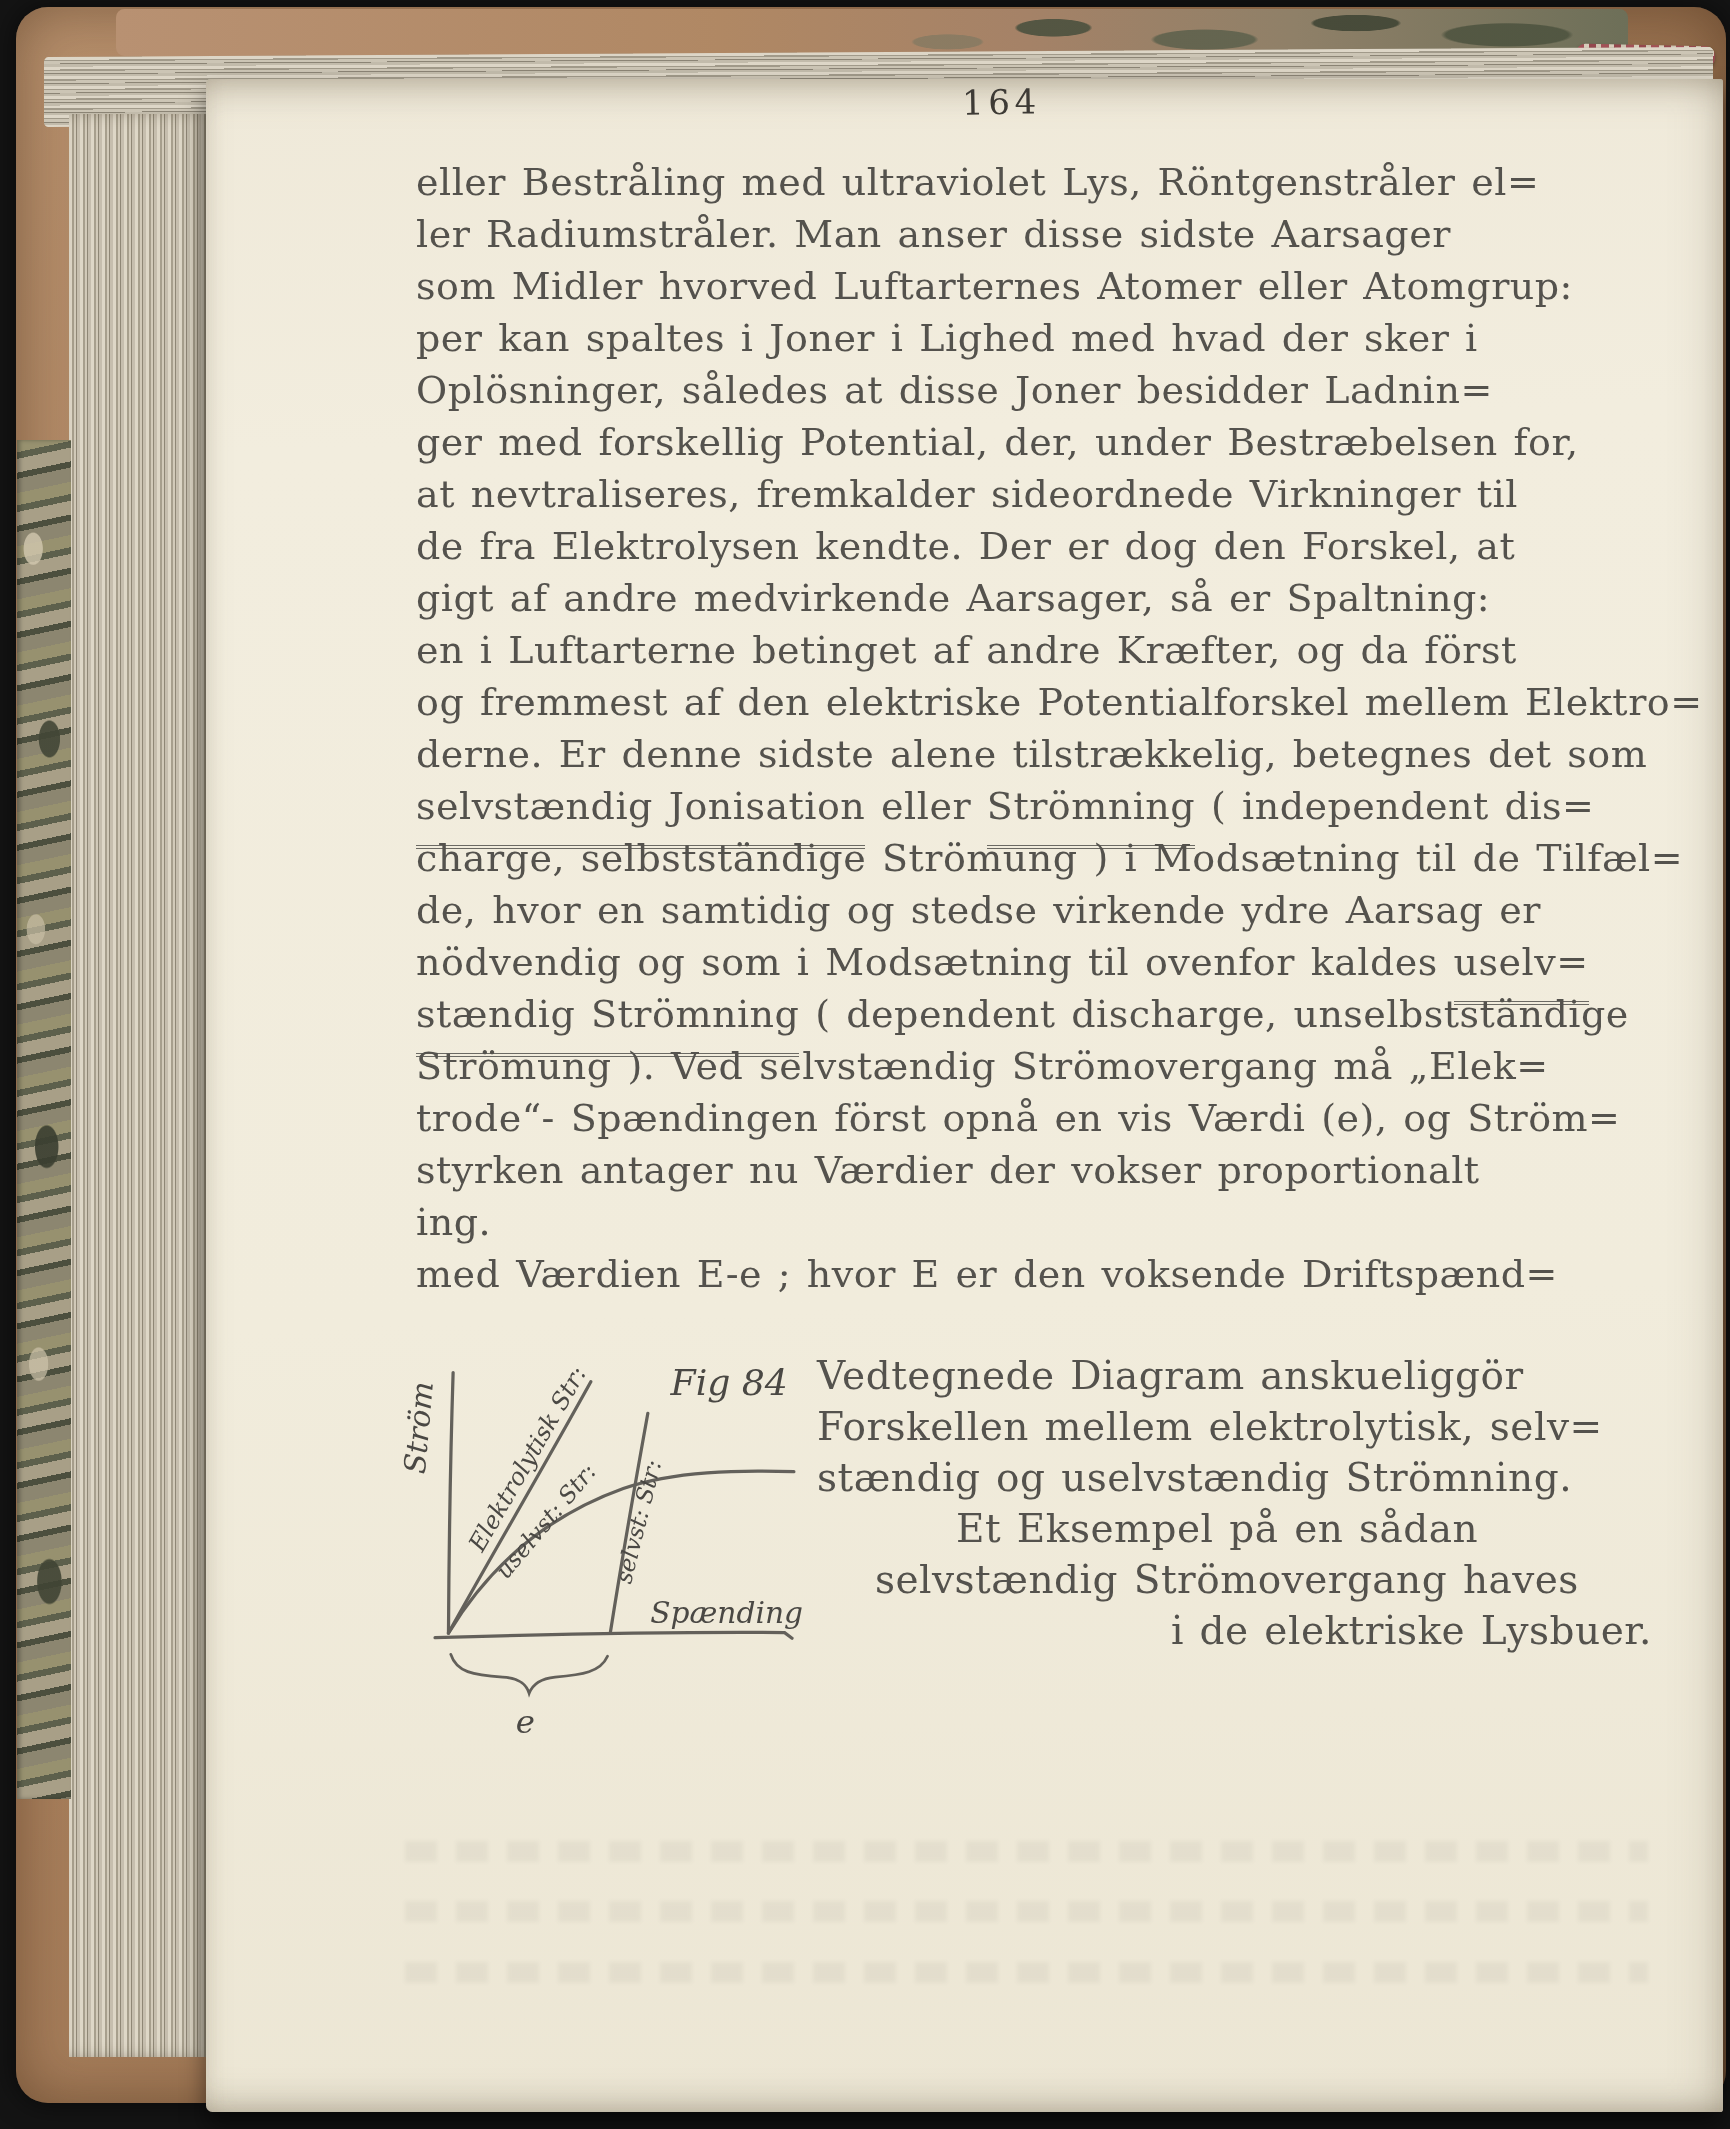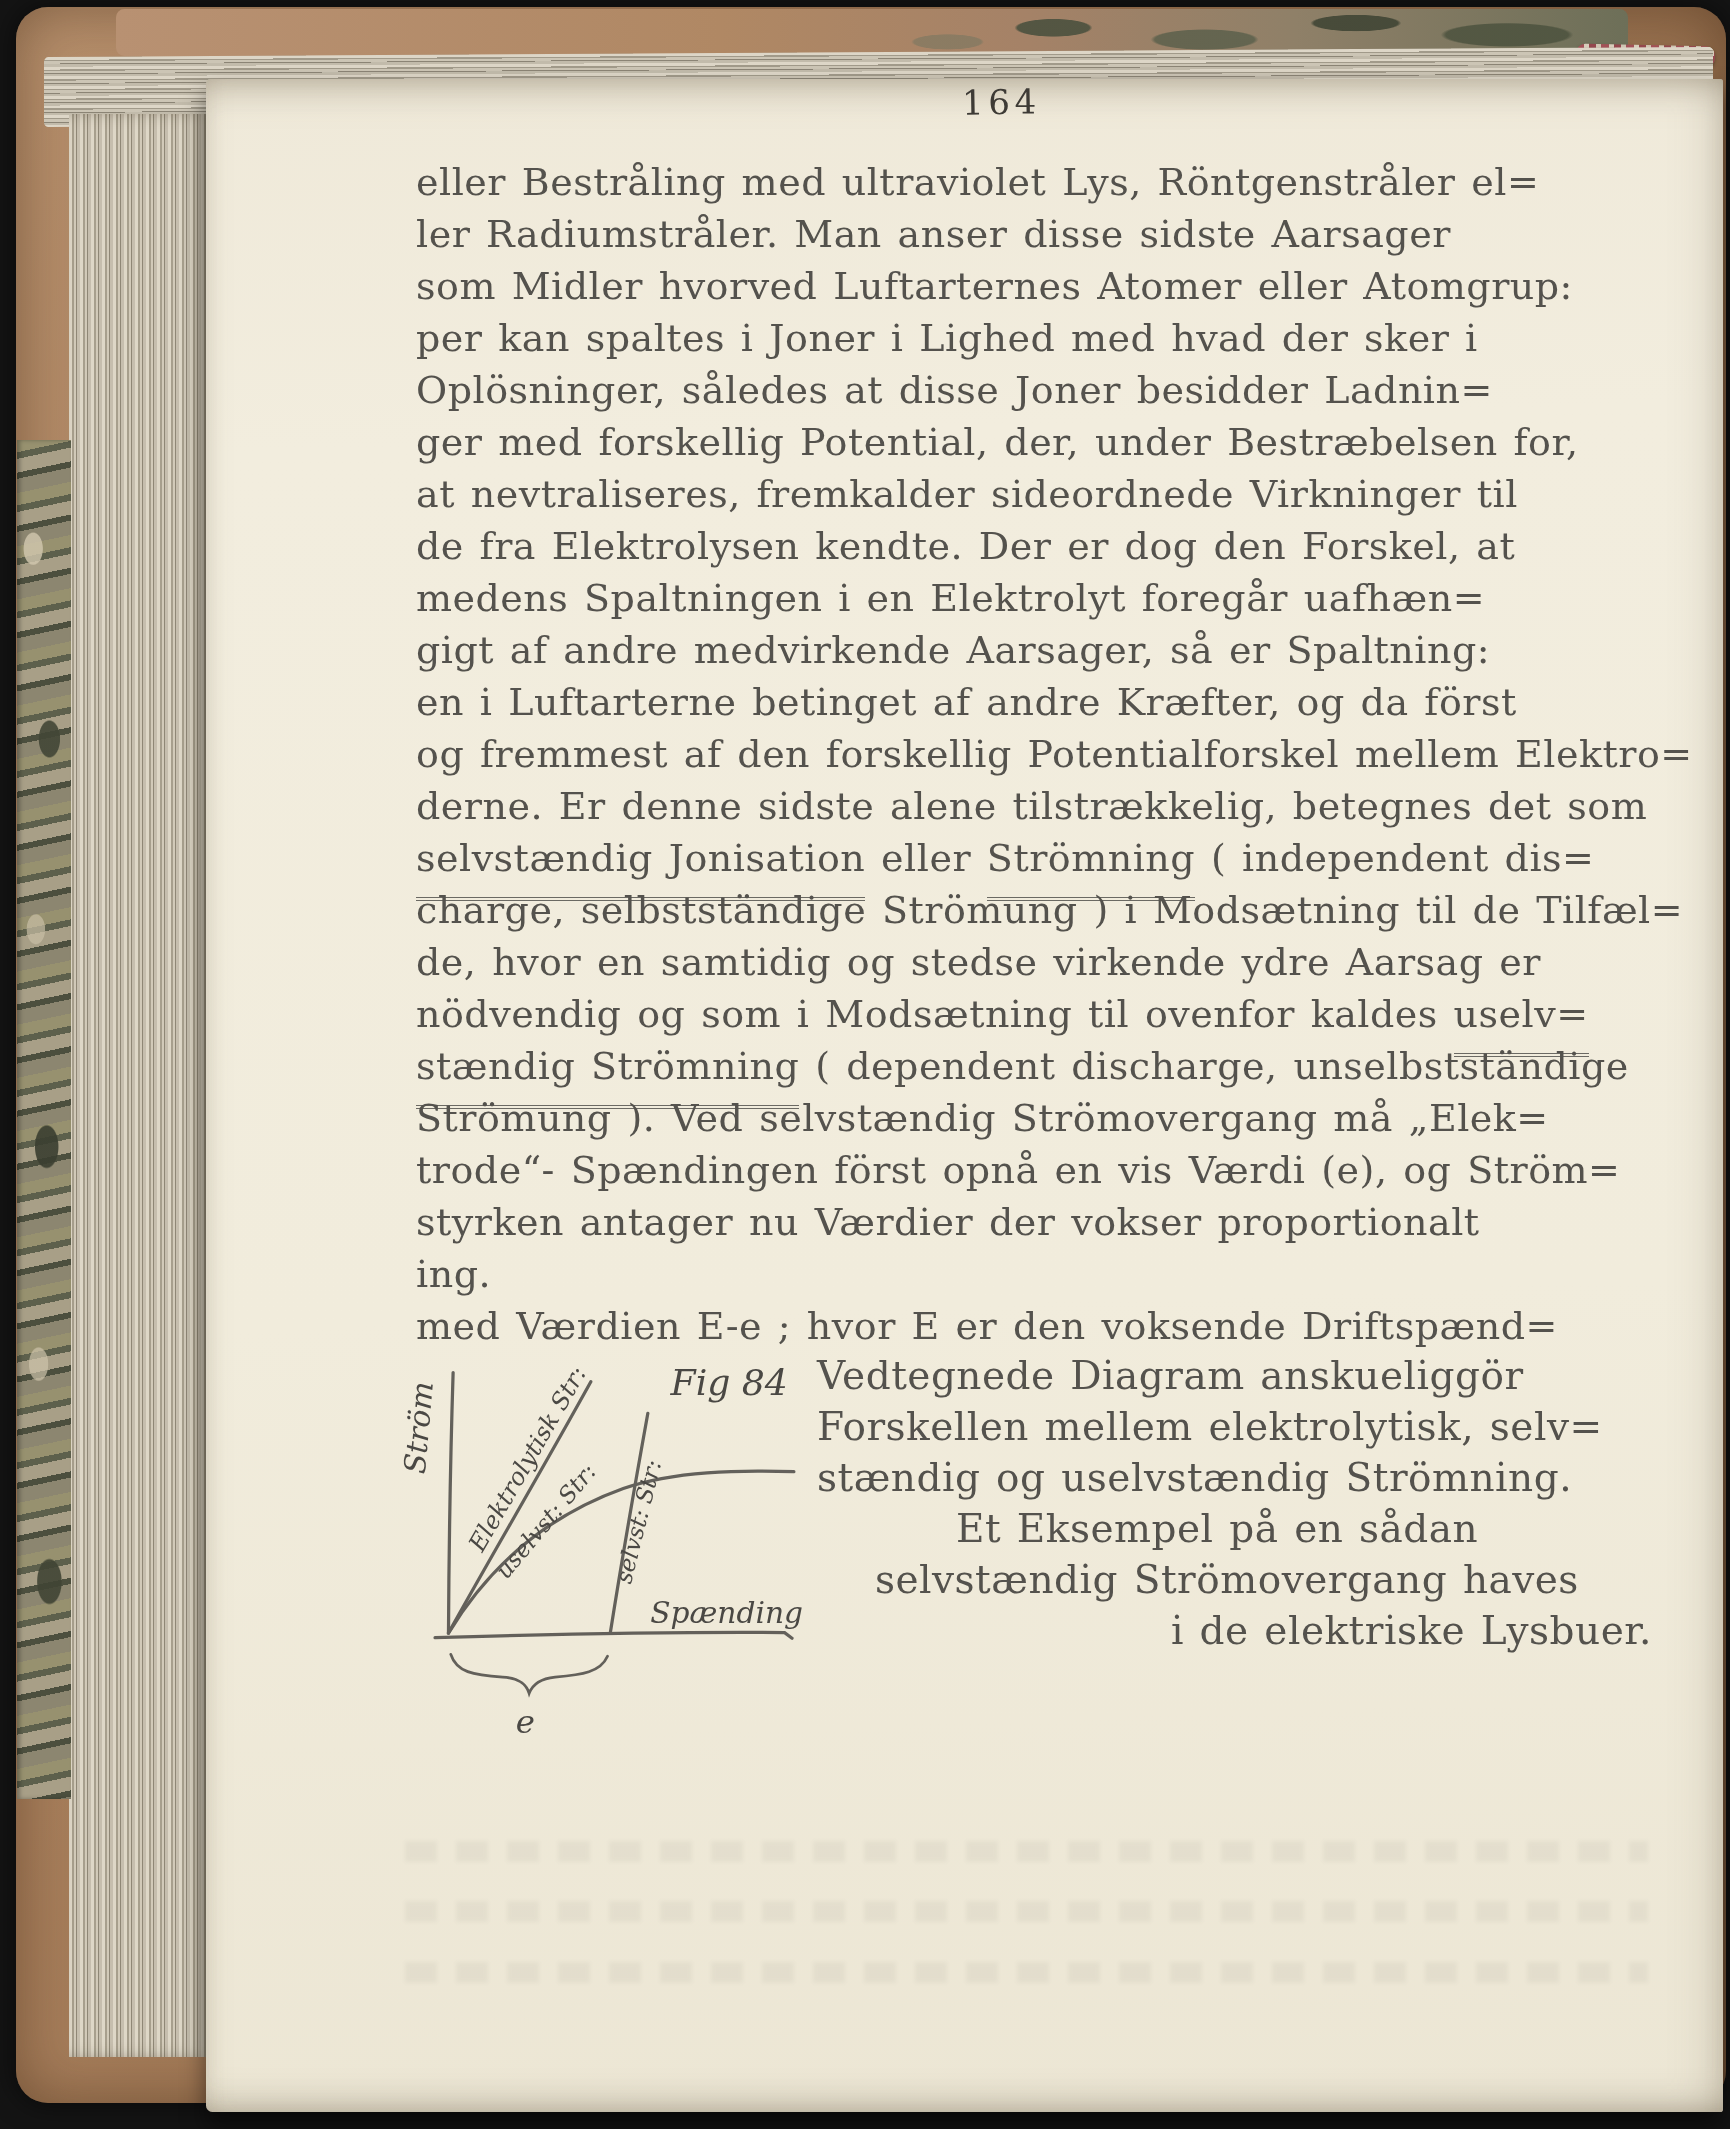--- a/index.html
+++ b/index.html
@@ -85,24 +85,23 @@
 
     <div id="main-lines" class="hw">
         <div class="line"><span>eller Bestråling med ultraviolet Lys, Röntgenstråler el=</span></div>
         <div class="line"><span>ler Radiumstråler. Man anser disse sidste Aarsager</span></div>
         <div class="line"><span>som Midler hvorved Luftarternes Atomer eller Atomgrup:</span></div>
         <div class="line"><span>per kan spaltes i Joner i Lighed med hvad der sker i</span></div>
         <div class="line"><span>Oplösninger, således at disse Joner besidder Ladnin=</span></div>
         <div class="line"><span>ger med forskellig Potential, der, under Bestræbelsen for,</span></div>
         <div class="line"><span>at nevtraliseres, fremkalder sideordnede Virkninger til</span></div>
         <div class="line"><span>de fra Elektrolysen kendte. Der er dog den Forskel, at</span></div>
-        <div class="line"><span>medens Spaltningen i en Elektrolyt foregår uafhæn=</span></div>
         <div class="line"><span>gigt af andre medvirkende Aarsager, så er Spaltning:</span></div>
         <div class="line"><span>en i Luftarterne betinget af andre Kræfter, og da först</span></div>
-        <div class="line"><span>og fremmest af den forskellig Potentialforskel mellem Elektro=</span></div>
+        <div class="line"><span>og fremmest af den elektriske Potentialforskel mellem Elektro=</span></div>
         <div class="line"><span>derne. Er denne sidste alene tilstrækkelig, betegnes det som</span></div>
         <div class="line"><span class="u">selvstændig Jonisation</span><span> eller </span><span class="u">Strömning</span><span> ( independent dis=</span></div>
         <div class="line"><span>charge, selbstständige Strömung ) i Modsætning til de Tilfæl=</span></div>
         <div class="line"><span>de, hvor en samtidig og stedse virkende ydre Aarsag er</span></div>
         <div class="line"><span>nödvendig og som i Modsætning til ovenfor kaldes </span><span class="u">uselv=</span></div>
         <div class="line"><span class="u">stændig Strömning</span><span> ( dependent discharge, unselbstständige</span></div>
         <div class="line"><span>Strömung ). Ved selvstændig Strömovergang må „Elek=</span></div>
         <div class="line"><span>trode“- Spændingen först opnå en vis Værdi (e), og Ström=</span></div>
         <div class="line"><span>styrken antager nu Værdier der vokser proportionalt</span></div>
         <div class="line"><span>ing.</span></div>

